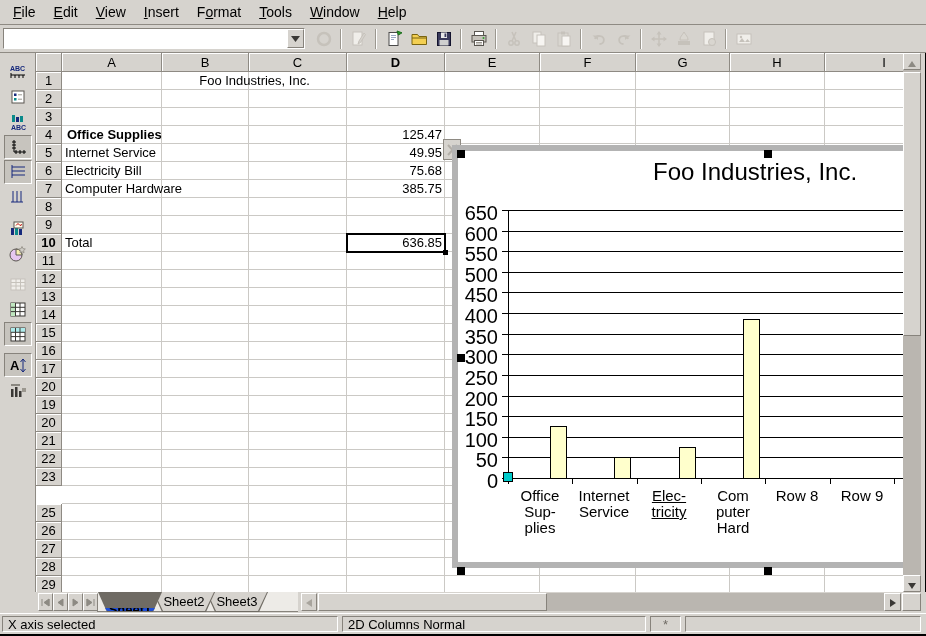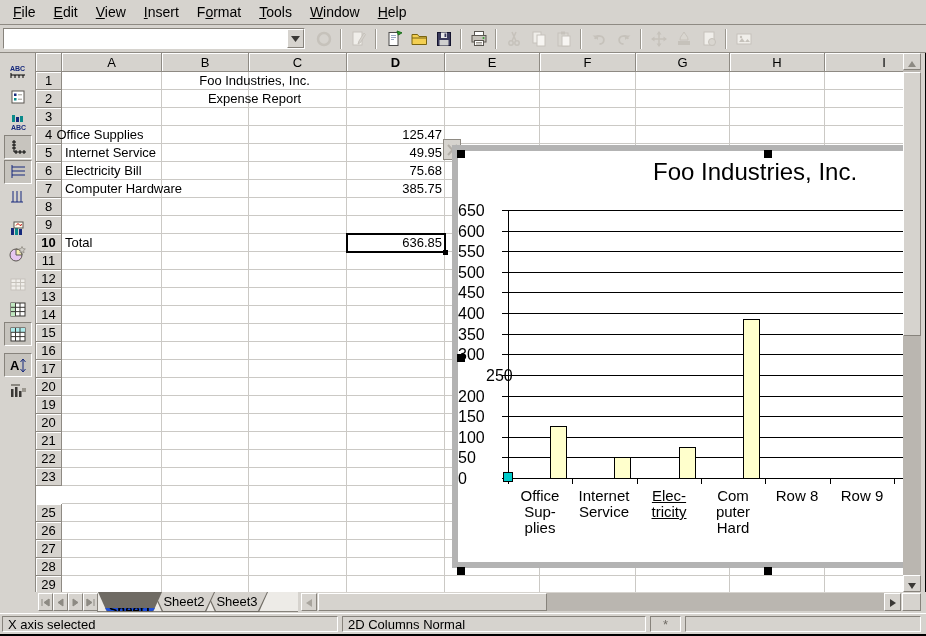--- a/index.html
+++ b/index.html
@@ -38,21 +38,21 @@
   .sel-border{position:absolute;border:2px solid #000;box-sizing:border-box;}
   .fill-handle{position:absolute;width:5px;height:5px;background:#000;}
   .anchor-btn{position:absolute;width:18px;height:21px;background:#d6d3ce;border:1px solid #8e8a83;
     display:flex;align-items:center;justify-content:center;box-sizing:border-box;}
   
   .chart-obj{position:absolute;left:416px;top:92px;width:470px;height:423px;background:#fff;
     border:6px solid #b3b3b3;box-sizing:border-box;}
   .handle{position:absolute;width:8px;height:8px;background:#000;z-index:6;}
   .cline{position:absolute;background:#000;}
   .chart-title{position:absolute;font-size:24px;white-space:nowrap;}
-  .ylabel{position:absolute;font-size:16px;}
+  .ylabel{position:absolute;font-size:20px;text-align:right;}
   .xlabel{position:absolute;font-size:15px;line-height:16px;text-align:center;}
   .bar{position:absolute;border:1px solid #000;box-sizing:border-box;}
   .axis-handle{position:absolute;width:10px;height:10px;border:1px solid #000;box-sizing:border-box;z-index:5;}
   
   .vscroll{position:absolute;left:903px;top:53px;width:18px;height:539px;background:#bab6b0;}
   .sbtn,.thumb{position:absolute;background:#d6d3ce;border:1px solid;border-color:#fff #87837c #87837c #fff;
     box-sizing:border-box;display:flex;align-items:center;justify-content:center;}
   
   .tabrow{position:absolute;left:0;top:592px;width:926px;height:21px;background:#d6d3ce;}
   .tabnav{position:absolute;top:1px;width:15px;height:18px;background:#d6d3ce;border:1px solid;
@@ -372,22 +372,21 @@
       <div class="gridh" style="left: 26px; top: 378px; width: 841px; height: 1px;"></div>
       <div class="gridh" style="left: 26px; top: 396px; width: 841px; height: 1px;"></div>
       <div class="gridh" style="left: 26px; top: 414px; width: 841px; height: 1px;"></div>
       <div class="gridh" style="left: 26px; top: 432px; width: 841px; height: 1px;"></div>
       <div class="gridh" style="left: 26px; top: 450px; width: 841px; height: 1px;"></div>
       <div class="gridh" style="left: 26px; top: 468px; width: 841px; height: 1px;"></div>
       <div class="gridh" style="left: 26px; top: 486px; width: 841px; height: 1px;"></div>
       <div class="gridh" style="left: 26px; top: 504px; width: 841px; height: 1px;"></div>
       <div class="gridh" style="left: 26px; top: 522px; width: 841px; height: 1px;"></div>
       <div class="cell" style="left: 126px; top: 19px; width: 185px; height: 18px; text-align: center;">Foo Industries, Inc.</div>
-      <div class="cell" style="left: 126px; top: 37px; width: 185px; height: 18px; text-align: center;">Expense Report</div>
-      <div class="cell" style="left: 14px; top: 73px; width: 100px; height: 18px; text-align: center;">Office Supplies</div>
+      <div class="cell" style="left: 28px; top: 73px; width: 100px; height: 18px; text-align: center; font-weight: bold;">Office Supplies</div>
       <div class="cell" style="left: 311px; top: 73px; width: 98px; height: 18px; text-align: right;">125.47</div>
       <div class="cell" style="left: 26px; top: 91px; width: 100px; height: 18px; text-align: left;">Internet Service</div>
       <div class="cell" style="left: 311px; top: 91px; width: 98px; height: 18px; text-align: right;">49.95</div>
       <div class="cell" style="left: 26px; top: 109px; width: 100px; height: 18px; text-align: left;">Electricity Bill</div>
       <div class="cell" style="left: 311px; top: 109px; width: 98px; height: 18px; text-align: right;">75.68</div>
       <div class="cell" style="left: 26px; top: 127px; width: 100px; height: 18px; text-align: right;">Computer Hardware</div>
       <div class="cell" style="left: 311px; top: 127px; width: 98px; height: 18px; text-align: right;">385.75</div>
       <div class="cell" style="left: 26px; top: 181px; width: 100px; height: 18px; text-align: left;">Total</div>
       <div class="cell" style="left: 311px; top: 181px; width: 98px; height: 18px; text-align: right;">636.85</div>
       <div class="sel-border" style="left: 310px; top: 180px; width: 100px; height: 20px;"></div>
@@ -409,21 +408,21 @@
           <div class="cline" style="left: 44px; top: 286px; width: 6px; height: 1px;"></div>
           <div class="ylabel" style="left: 0px; width: 40px; top: 278px;">100</div>
           <div class="cline" style="left: 51px; top: 265px; width: 407px; height: 1px;"></div>
           <div class="cline" style="left: 44px; top: 265px; width: 6px; height: 1px;"></div>
           <div class="ylabel" style="left: 0px; width: 40px; top: 257px;">150</div>
           <div class="cline" style="left: 51px; top: 245px; width: 407px; height: 1px;"></div>
           <div class="cline" style="left: 44px; top: 245px; width: 6px; height: 1px;"></div>
           <div class="ylabel" style="left: 0px; width: 40px; top: 237px;">200</div>
           <div class="cline" style="left: 51px; top: 224px; width: 407px; height: 1px;"></div>
           <div class="cline" style="left: 44px; top: 224px; width: 6px; height: 1px;"></div>
-          <div class="ylabel" style="left: 0px; width: 40px; top: 216px; padding-left: 28px;">250</div>
+          <div class="ylabel" style="left: 0px; width: 40px; top: 216px;">250</div>
           <div class="cline" style="left: 51px; top: 203px; width: 407px; height: 1px;"></div>
           <div class="cline" style="left: 44px; top: 203px; width: 6px; height: 1px;"></div>
           <div class="ylabel" style="left: 0px; width: 40px; top: 195px;">300</div>
           <div class="cline" style="left: 51px; top: 183px; width: 407px; height: 1px;"></div>
           <div class="cline" style="left: 44px; top: 183px; width: 6px; height: 1px;"></div>
           <div class="ylabel" style="left: 0px; width: 40px; top: 175px;">350</div>
           <div class="cline" style="left: 51px; top: 162px; width: 407px; height: 1px;"></div>
           <div class="cline" style="left: 44px; top: 162px; width: 6px; height: 1px;"></div>
           <div class="ylabel" style="left: 0px; width: 40px; top: 154px;">400</div>
           <div class="cline" style="left: 51px; top: 141px; width: 407px; height: 1px;"></div>

